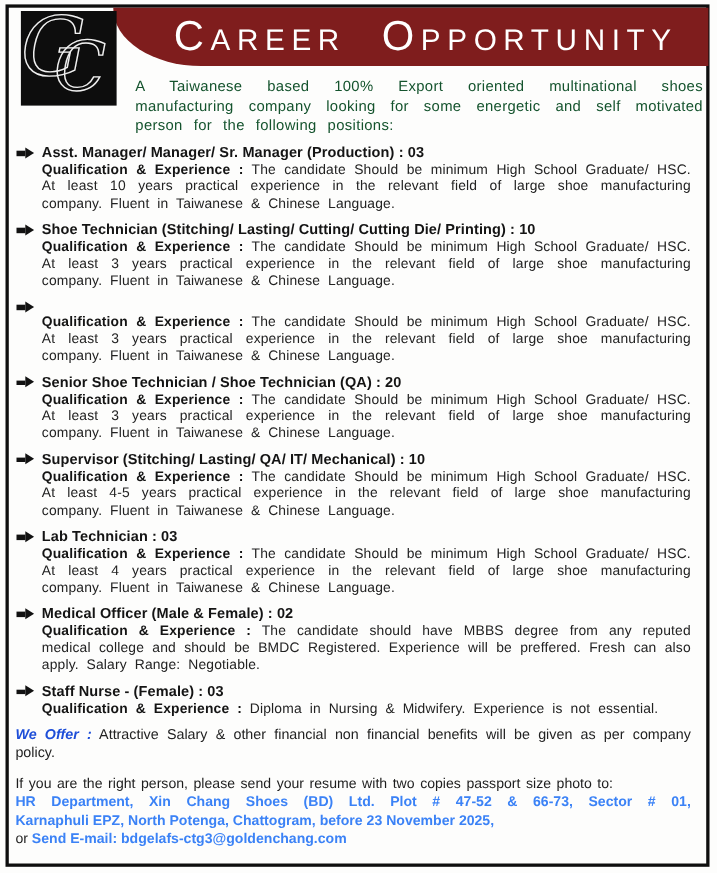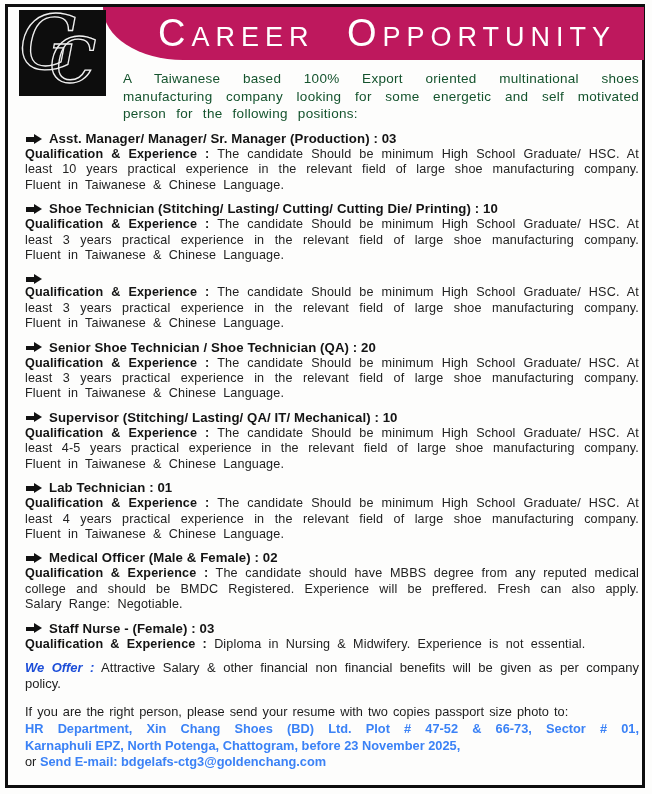--- a/index.html
+++ b/index.html
@@ -35,21 +35,21 @@
   }
   @supports (-webkit-text-stroke: 1px white) {
     .lg { color: rgba(0,0,0,0); -webkit-text-stroke: 1.3px #f0f0f0; }
   }
   .lg.g { left: 0px; top: -4px; font-size: 74px; }
   .lg.c { left: 30px; top: 20px; font-size: 62px; }
   
   .banner {
     position: absolute; left: 103px; top: 7px;
     width: 541px; height: 53px;
-    background: #be185d;
+    background: #7f1d1d;
     border-bottom-left-radius: 80px 52px;
     display: flex; align-items: center;
     padding-left: 55px;
     box-sizing: border-box;
     z-index: 1;
   }
   .banner-text {
     color: #ffffff;
     font-variant: small-caps;
     font-size: 38px;
@@ -62,21 +62,21 @@
   .intro {
     position: absolute; left: 123px; top: 70px;
     width: 516px;
     text-align: justify;
     font-size: 13.5px; line-height: 17.6px;
     word-spacing: 6px; letter-spacing: 0.3px;
     color: #14532d;
   }
   
   .content {
-    position: absolute; left: 25px; top: 131px;
+    position: absolute; left: 14px; top: 131px;
     width: 614px;
   }
   .job { margin-bottom: 8px; }
   .job-title-row { display: flex; align-items: flex-start; }
   .arrow-icon {
     position: relative;
     flex: 0 0 18px; width: 18px; height: 12px;
     margin-top: 2px; margin-right: 6px;
   }
   .arrow-icon::before {
@@ -88,20 +88,21 @@
     width: 0; height: 0;
     border-left: 8px solid #121212;
     border-top: 5.5px solid transparent;
     border-bottom: 5.5px solid transparent;
   }
   .job-title {
     font-weight: bold; font-size: 13.2px; line-height: 16px;
     color: #141414; letter-spacing: 0.1px;
   }
   .job-body {
+    margin-left: 24px;
     text-align: justify;
     font-size: 12.6px; line-height: 15.4px;
     word-spacing: 3.5px; letter-spacing: 0.15px;
     color: #222222;
   }
   .qlabel { font-weight: bold; color: #141414; }
   
   .offer {
     margin: 3px 0 10px 0;
     text-align: justify;
@@ -184,21 +185,21 @@
       </div>
       <div class="job-body">
         <span class="qlabel">Qualification &amp; Experience :</span>
         <span>The candidate Should be minimum High School Graduate/ HSC. At least 4-5 years practical experience in the relevant field of large shoe manufacturing company. Fluent in Taiwanese &amp; Chinese Language.</span>
       </div>
     </div>
 
     <div class="job">
       <div class="job-title-row">
         <span class="arrow-icon"></span>
-        <span class="job-title">Lab Technician : 01</span>
+        <span class="job-title">Lab Technician : 03</span>
       </div>
       <div class="job-body">
         <span class="qlabel">Qualification &amp; Experience :</span>
         <span>The candidate Should be minimum High School Graduate/ HSC. At least 4 years practical experience in the relevant field of large shoe manufacturing company. Fluent in Taiwanese &amp; Chinese Language.</span>
       </div>
     </div>
 
     <div class="job">
       <div class="job-title-row">
         <span class="arrow-icon"></span>

